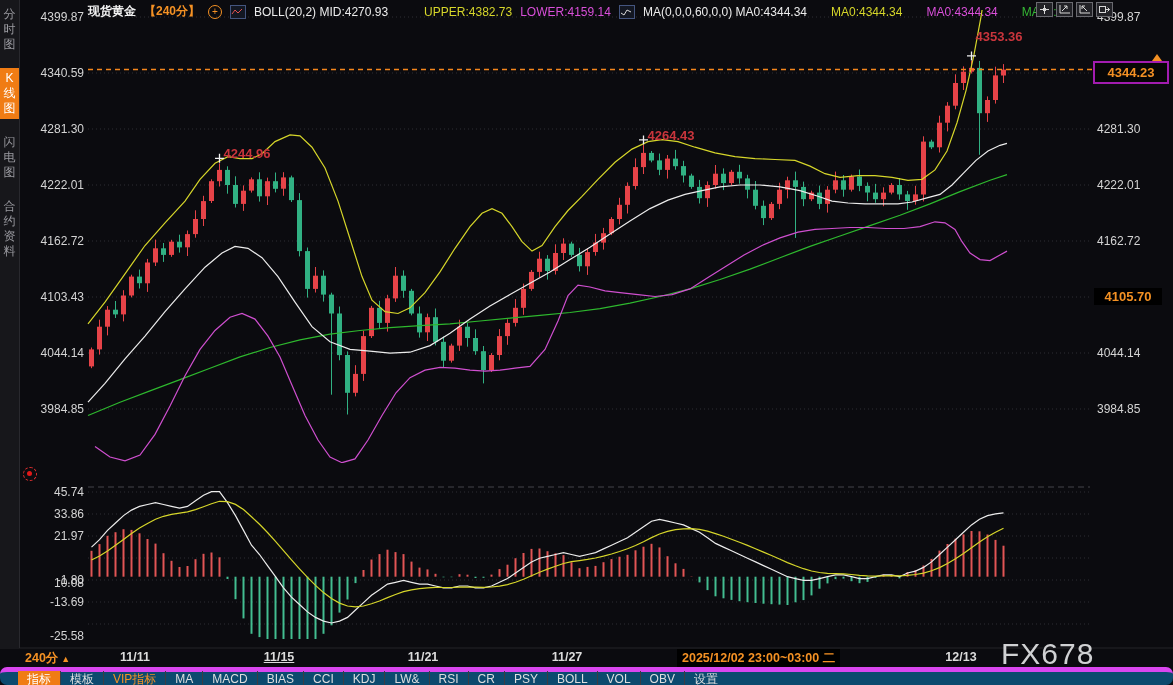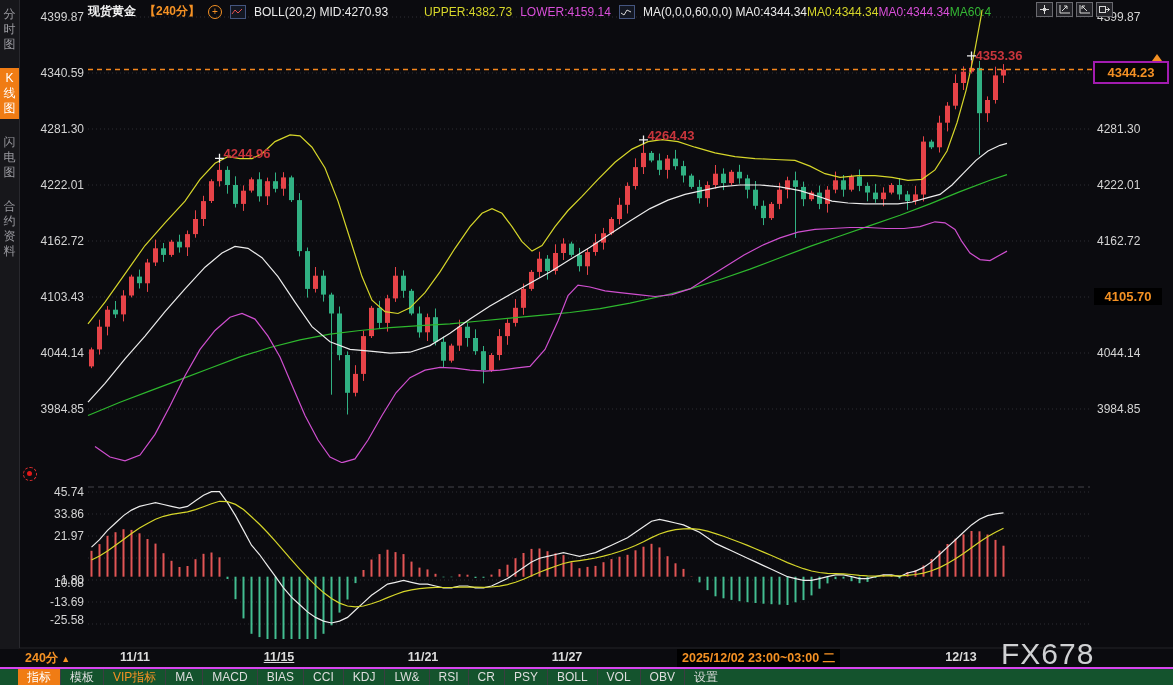--- a/index.html
+++ b/index.html
@@ -44,23 +44,23 @@
         border-radius:50%;z-index:3;cursor:pointer;}
   .rdot span{position:absolute;left:3px;top:3px;width:5px;height:5px;border-radius:50%;background:#e01818;}
   
   #period{position:absolute;left:25px;top:650px;color:#f49124;font-size:12.5px;font-weight:700;z-index:3;cursor:pointer;}
   #period .arr{font-size:9px;margin-left:3px;}
   .xdate{position:absolute;top:650px;width:70px;text-align:center;font-size:12.5px;font-weight:700;
          color:#dcdcdc;z-index:2;}
   .xtip{position:absolute;left:677px;top:649px;background:#000;color:#f49124;font-size:12.5px;
         font-weight:700;padding:1px 5px;white-space:nowrap;z-index:5;}
   
-  #toolbar{position:absolute;left:0;right:0;top:667px;height:18px;background:#14532d;
-           border-top:2px solid #d946ef;display:flex;align-items:center;padding-left:18px;
-           font-size:12px;z-index:6;box-sizing:border-box;}
+  #toolbar{position:absolute;left:0;right:0;top:667px;height:18px;background:#0c4a6e;
+           border-top:5px solid #d946ef;display:flex;align-items:center;padding-left:18px;
+           font-size:12px;z-index:6;box-sizing:border-box;border-radius:7px;}
   .tb{padding:1px 9px;color:#dedede;border-left:1px solid #3c3c42;line-height:14px;cursor:pointer;white-space:nowrap;}
   .tb:first-child{border-left:none;}
   .tb.sel{background:#f07c14;color:#fff;}
   .tb.vip{color:#f49124;}
   
   .wm{position:absolute;left:1001px;top:637px;font-size:30px;color:#d0d1d3;letter-spacing:1px;z-index:2;}
   svg#cv{position:absolute;left:0;top:0;z-index:1;}
 </style>
 </head>
 <body>
@@ -486,21 +486,21 @@
           <polyline points="1,7 4,3 7,6 11,2" fill="none" stroke="#e05050" stroke-width="1"></polyline>
         </svg></span>
     <span id="boll-legend" style="display:flex;gap:8px;">
         <span class="seg" style="color: rgb(236, 236, 236); text-align: right;">BOLL(20,2) MID:4270.93</span>
         <span class="seg" style="color: rgb(214, 214, 42); margin-left: 28px;">UPPER:4382.73</span>
         <span class="seg" style="color: rgb(217, 79, 217);">LOWER:4159.14</span>
       </span>
     <span class="mini"><svg width="12" height="10">
           <polyline points="1,6 4,8 7,3 11,5" fill="none" stroke="#d8d8d8" stroke-width="1"></polyline>
         </svg></span>
-    <span id="ma-legend" style="display:flex;gap:0;">
+    <span id="ma-legend" style="display:flex;gap:24px;">
         <span class="seg" style="color: rgb(236, 236, 236);">MA(0,0,0,60,0,0) MA0:4344.34</span>
         <span class="seg" style="color: rgb(214, 214, 42);">MA0:4344.34</span>
         <span class="seg" style="color: rgb(217, 79, 217);">MA0:4344.34</span>
         <span class="seg" style="color: rgb(53, 184, 53);">MA60:4</span>
       </span>
   </div>
 
   <div id="tops">
     <span class="ticon">
         <svg width="11" height="9">
@@ -575,23 +575,23 @@
     <div class="tick tr" style="top: 233px;">4162.72</div>
     <div class="tick tr" style="top: 289px;">4103.43</div>
     <div class="tick tr" style="top: 345px;">4044.14</div>
     <div class="tick tr" style="top: 401px;">3984.85</div>
     <div class="tick tm" style="top: 484px;">45.74</div>
     <div class="tick tm" style="top: 506px;">33.86</div>
     <div class="tick tm" style="top: 528px;">21.97</div>
     <div class="tick tm" style="top: 550px; margin-top: 25px;">10.08</div>
     <div class="tick tm" style="top: 572px;">-1.80</div>
     <div class="tick tm" style="top: 594px;">-13.69</div>
-    <div class="tick tm" style="top: 612px; text-align: right;">-25.58</div>
+    <div class="tick tm" style="top: 628px; text-align: right;">-25.58</div>
     <div class="xdate" style="left: 100px;">11/11</div>
     <div class="xdate" style="left: 244px; text-decoration: underline;">11/15</div>
     <div class="xdate" style="left: 388px;">11/21</div>
     <div class="xdate" style="left: 532px;">11/27</div>
     <div class="xdate" style="left: 789px;">12/09</div>
     <div class="xdate" style="left: 926px;">12/13</div>
     <div class="annot" style="left: 223.5px; top: 146.318px;">4244.96</div>
     <div class="annot" style="left: 647.5px; top: 127.928px;">4264.43</div>
-    <div class="annot" style="left: 975.5px; top: 48px;">4353.36</div>
+    <div class="annot" style="left: 975.5px; top: 29px;">4353.36</div>
   </div>
 
 </body></html>

